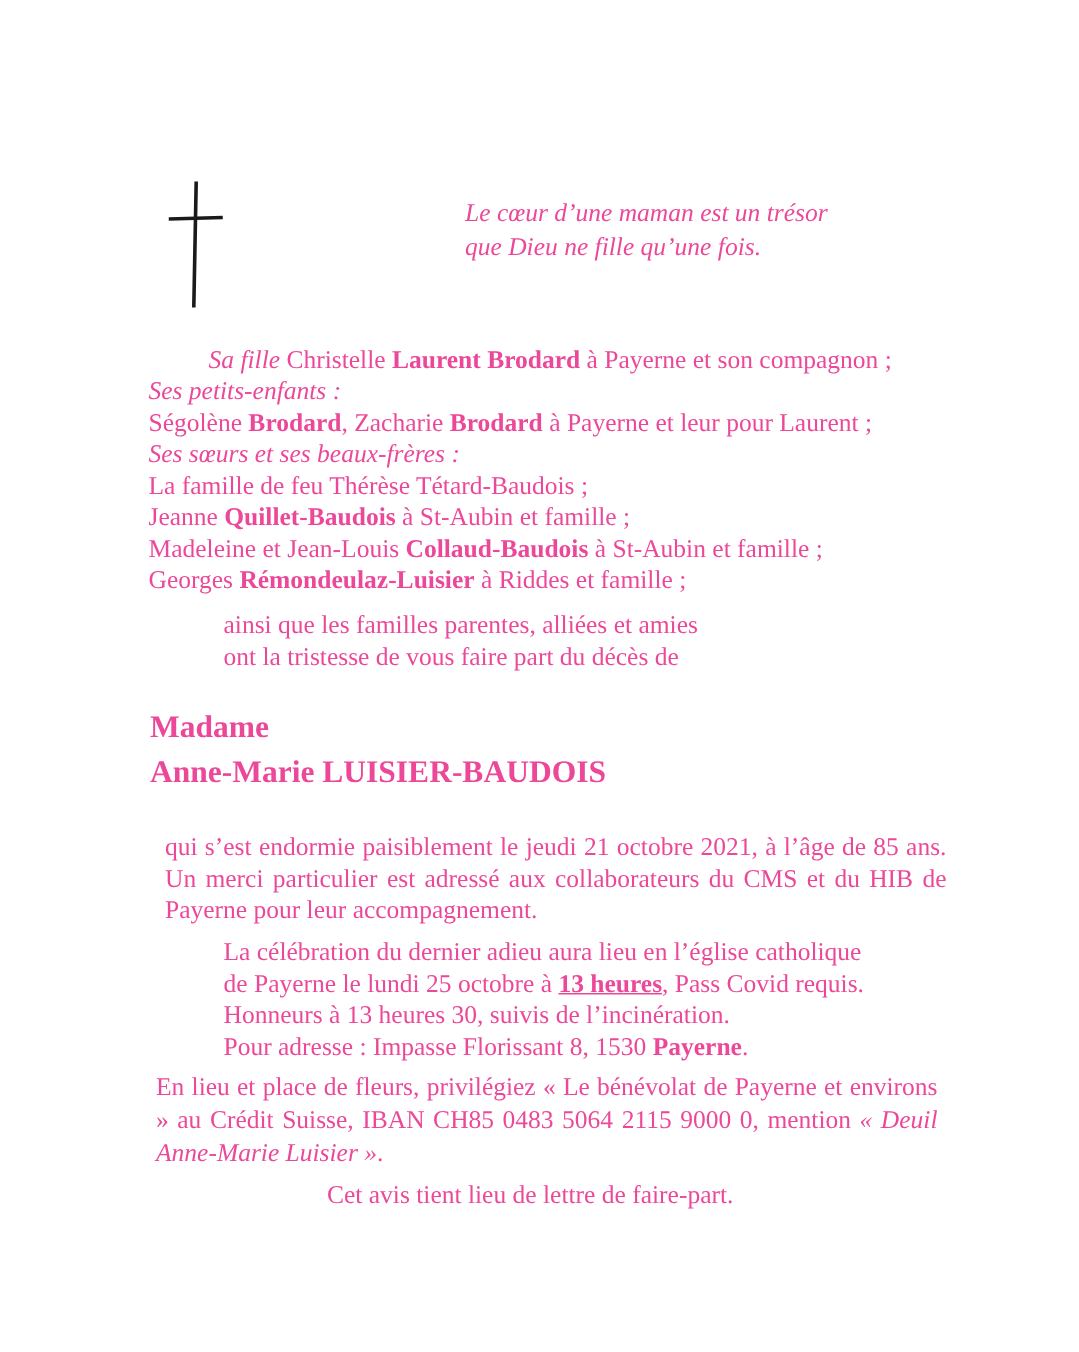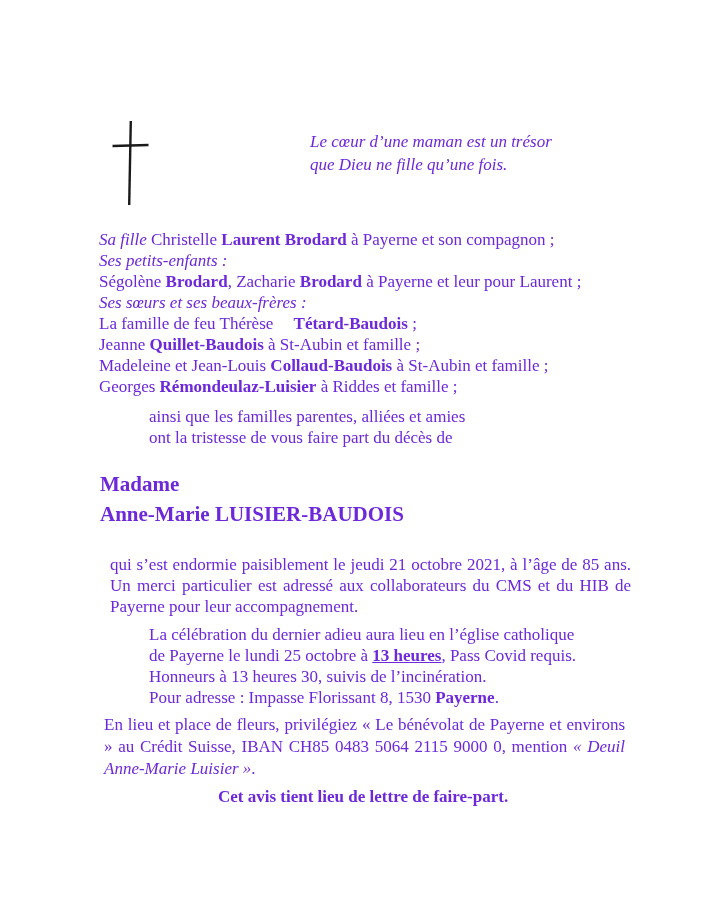--- a/index.html
+++ b/index.html
@@ -6,21 +6,21 @@
     margin: 0;
     padding: 0;
     background: #ffffff;
   }
   .page {
     position: relative;
     width: 719px;
     height: 901px;
     background: #ffffff;
     font-family: "Liberation Serif", "DejaVu Serif", serif;
-    color: #6d28d9;
+    color: #ec4899;
     font-size: 17px;
     overflow: hidden;
   }
   .cross {
     position: absolute;
     left: 111px;
     top: 119px;
     width: 40px;
     height: 88px;
   }
@@ -81,46 +81,45 @@
     margin: 4px;
     text-align: justify;
     line-height: 22px;
   }
   .closing {
     position: absolute;
     left: 218px;
     top: 786px;
     line-height: 21px;
     white-space: nowrap;
-    font-weight: bold;
   }
 </style>
 </head>
 <body>
 
 <div class="page">
 
   <div class="cross">
     <svg width="40" height="88" viewBox="0 0 40 88" xmlns="http://www.w3.org/2000/svg">
       <line x1="19.8" y1="2" x2="18.2" y2="86" stroke="#1a1a1a" stroke-width="2.4"></line>
       <line x1="1.5" y1="27" x2="37.5" y2="26" stroke="#1a1a1a" stroke-width="2.4"></line>
     </svg>
   </div>
 
   <div class="epigraph">
     <div>Le cœur d’une maman est un trésor</div>
     <div>que Dieu ne fille qu’une fois.</div>
   </div>
 
   <div class="family">
-    <div class="line"><span style="font-style: italic;">Sa fille</span><span> Christelle </span><span style="font-weight: bold;">Laurent Brodard</span><span> à Payerne et son compagnon ;</span></div>
+    <div class="line"><span style="font-style: italic; margin-left: 40px;">Sa fille</span><span> Christelle </span><span style="font-weight: bold;">Laurent Brodard</span><span> à Payerne et son compagnon ;</span></div>
     <div class="line"><span style="font-style: italic;">Ses petits-enfants :</span></div>
     <div class="line"><span>Ségolène </span><span style="font-weight: bold;">Brodard</span><span>, Zacharie </span><span style="font-weight: bold;">Brodard</span><span> à Payerne et leur pour Laurent ;</span></div>
     <div class="line"><span style="font-style: italic;">Ses sœurs et ses beaux-frères :</span></div>
-    <div class="line"><span>La famille de feu Thérèse </span><span style="font-weight: bold; margin-left: 16px;">Tétard-Baudois</span><span> ;</span></div>
+    <div class="line"><span>La famille de feu Thérèse </span><span style="font-weight: normal;">Tétard-Baudois</span><span> ;</span></div>
     <div class="line"><span>Jeanne </span><span style="font-weight: bold;">Quillet-Baudois</span><span> à St-Aubin et famille ;</span></div>
     <div class="line"><span>Madeleine et Jean-Louis </span><span style="font-weight: bold;">Collaud-Baudois</span><span> à St-Aubin et famille ;</span></div>
     <div class="line"><span>Georges </span><span style="font-weight: bold;">Rémondeulaz-Luisier</span><span> à Riddes et famille ;</span></div>
   </div>
 
   <div class="intro">
     <div>ainsi que les familles parentes, alliées et amies</div>
     <div>ont la tristesse de vous faire part du décès de</div>
   </div>
 

